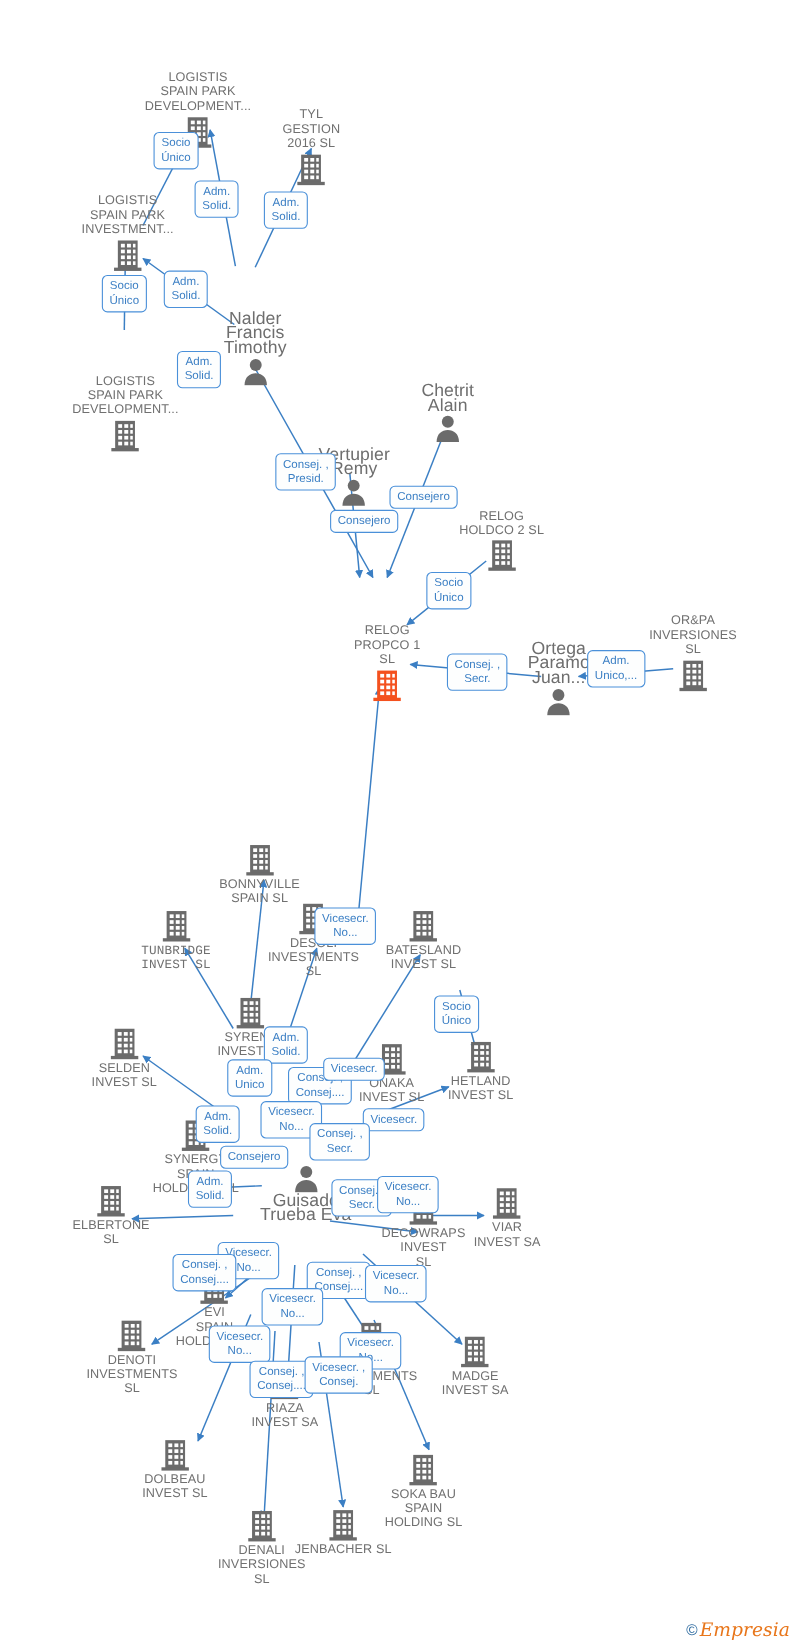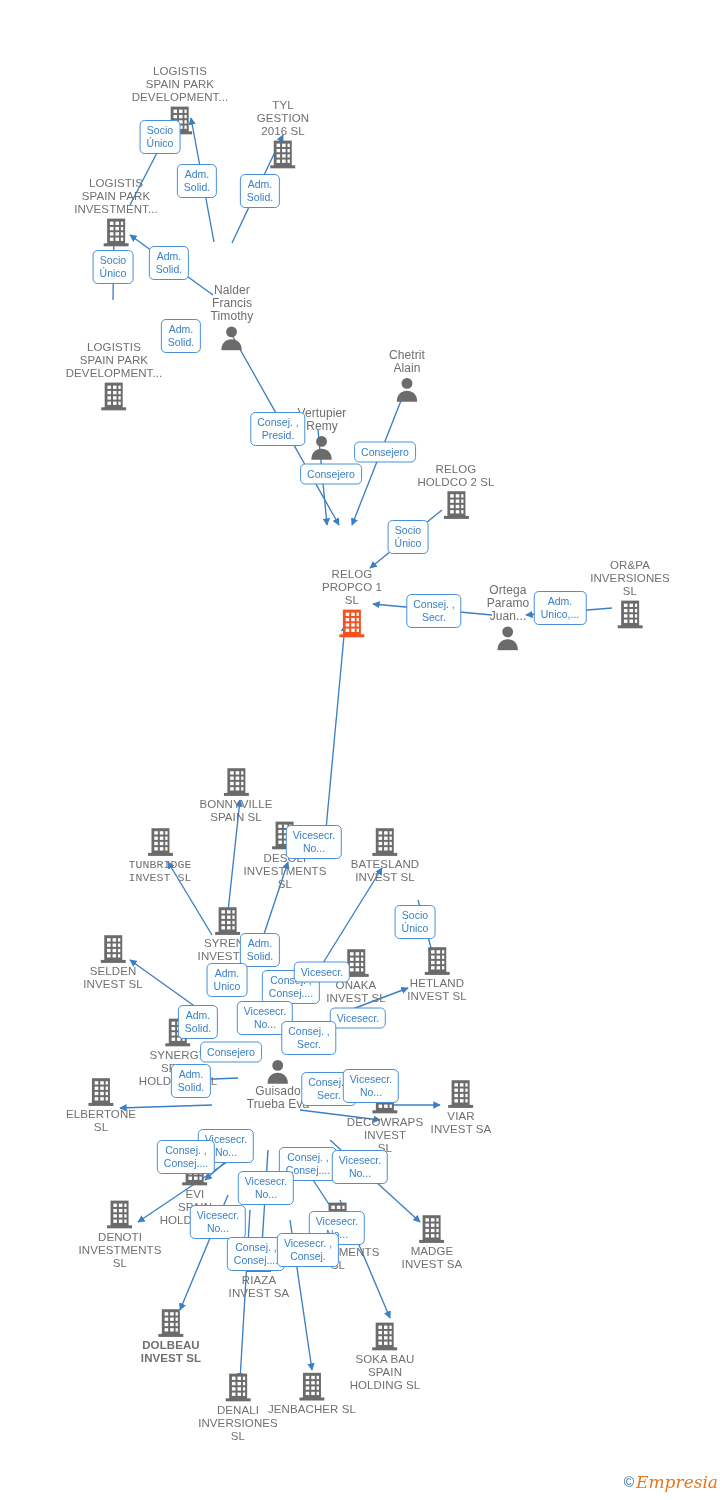--- a/index.html
+++ b/index.html
@@ -42,21 +42,21 @@
   .node .nlabel {
     display: block;
     color: #707070;
     font-size: 11.5px;
     line-height: 13.2px;
     letter-spacing: 0.1px;
     white-space: pre-line;
     text-align: center;
   }
   .node.company .nlabel { font-size: 11.5px; }
-  .node.person  .nlabel { font-size: 12px; color: #6e6e6e; }
+  .node.person  .nlabel { font-size: 16px; color: #6e6e6e; }
   .node.label-above .nlabel { margin-bottom: 1px; }
   .node.label-below .nlabel { margin-top: 1px; }
 
   .edge-label {
     position: absolute;
     transform: translate(-50%, -50%);
     background: #fdfefe;
     border: 1.3px solid #4a90d9;
     border-radius: 5px;
     color: #3b7fc4;
@@ -711,21 +711,21 @@
               <rect x="11.4" y="12.6" width="3.1" height="2.9"></rect>
               <rect x="16.1" y="12.6" width="2.0" height="2.9"></rect>
               <rect x="6.6" y="17.2" width="3.1" height="2.9"></rect>
               <rect x="11.4" y="17.2" width="3.1" height="2.9"></rect>
               <rect x="16.1" y="17.2" width="2.0" height="2.9"></rect>
             </g>
           </svg></span>
         <span class="nlabel">MADGE
 INVEST SA</span>
       </div>
-      <div class="node company label-below" style="left: 171px; top: 1337px; font-weight: bold;">
+      <div class="node company label-below" style="left: 159px; top: 1337px;">
         <span class="icon-wrap"><svg width="28" height="30" viewBox="0 0 24 26" xmlns="http://www.w3.org/2000/svg" aria-hidden="true">
             <rect x="4.2" y="0.8" width="15.6" height="22.2" fill="#6b6b6b"></rect>
             <rect x="1.2" y="22.2" width="21.6" height="2.6" fill="#6b6b6b"></rect>
             <g fill="#ffffff">
               <rect x="6.6" y="3.4" width="3.1" height="2.9"></rect>
               <rect x="11.4" y="3.4" width="3.1" height="2.9"></rect>
               <rect x="16.1" y="3.4" width="2.0" height="2.9"></rect>
               <rect x="6.6" y="8.0" width="3.1" height="2.9"></rect>
               <rect x="11.4" y="8.0" width="3.1" height="2.9"></rect>
               <rect x="16.1" y="8.0" width="2.0" height="2.9"></rect>

